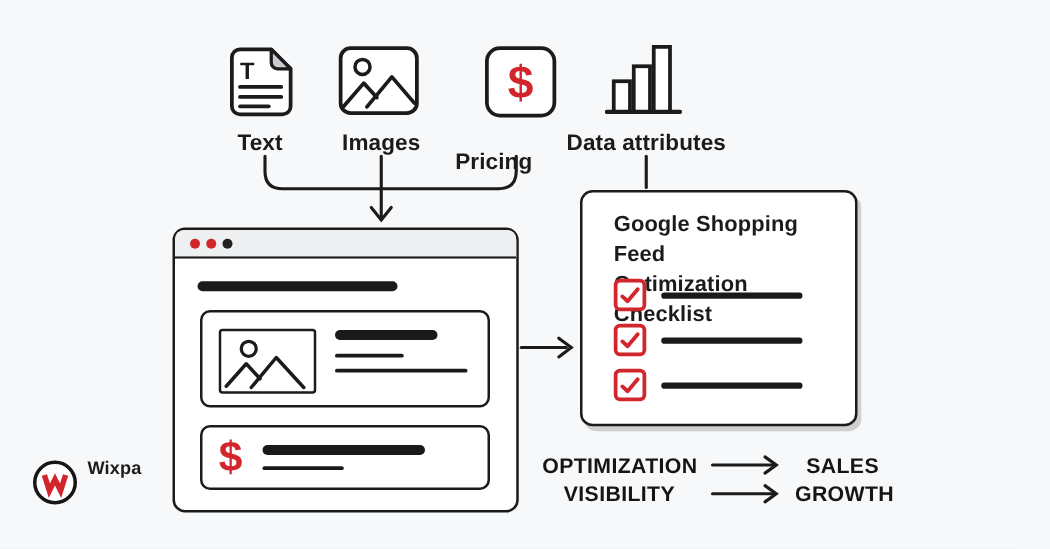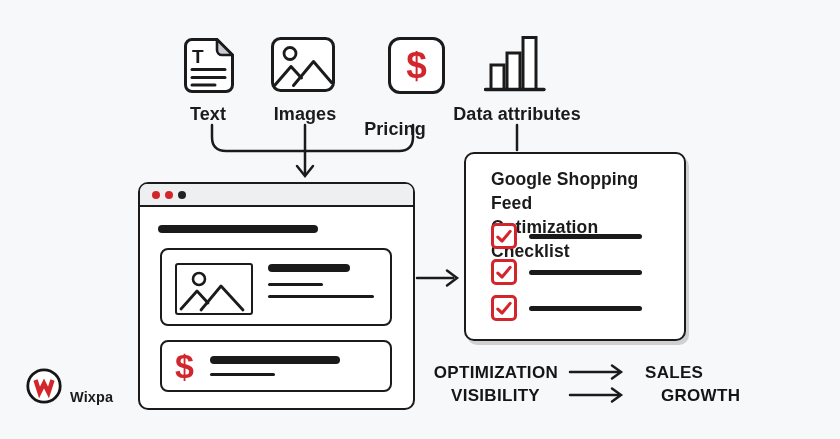--- a/index.html
+++ b/index.html
@@ -72,21 +72,21 @@
   .check-line { width:113px; height:5px; background:#1a1a1a; border-radius:3px; }
 
   
   .outcome {
     position:absolute; font-size:17px; font-weight:700; letter-spacing:0.3px;
     color:#151515; white-space:nowrap;
   }
   .outcome.right { text-align:right; }
 
   
-  .brand { position:absolute; left:25px; top:367px; display:flex; align-items:flex-end; gap:7px; }
+  .brand { position:absolute; left:25px; top:367px; display:flex; align-items:flex-start; gap:7px; }
   .brand-name { font-size:14.5px; font-weight:700; color:#1b1b1b; letter-spacing:0.1px; }
 </style>
 </head>
 <body>
 
 <div class="canvas">
 
   <svg class="overlay" viewBox="0 0 840 439" fill="none" stroke="#1b1b1b" stroke-width="2.5" stroke-linecap="round">
 
     <path d="M212 125 V137 Q212 151 226 151 H305"></path>
@@ -194,21 +194,21 @@
           <polyline points="5 14.5 10.5 19.5 21 7" fill="none" stroke="#d2262c" stroke-width="4" stroke-linecap="round" stroke-linejoin="round"></polyline>
         </svg>
       </span>
       <span class="check-line"></span>
     </div>
   </div>
 
   <div class="outcome right" style="left:418px; top:363px; width:140px;">OPTIMIZATION</div>
   <div class="outcome" style="left:645px; top:363px;">SALES</div>
   <div class="outcome right" style="left:418px; top:386px; width:122px;text-align:right;">VISIBILITY</div>
-  <div class="outcome" style="left:636px; top:386px;margin-left:25px;">GROWTH</div>
+  <div class="outcome" style="left:636px; top:386px;">GROWTH</div>
 
   <div class="brand">
     <svg width="38" height="38" viewBox="0 0 38 38">
       <circle cx="19" cy="19" r="16.2" fill="#ffffff" stroke="#161616" stroke-width="2.8"></circle>
       <path d="M10.5 13 L14.5 25.5 L19 16.5 L23.5 25.5 L27.5 13" fill="none" stroke="#d2262c" stroke-width="4.4" stroke-linecap="butt" stroke-linejoin="miter"></path>
     </svg>
     <span class="brand-name">Wixpa</span>
   </div>
 
 </div>

